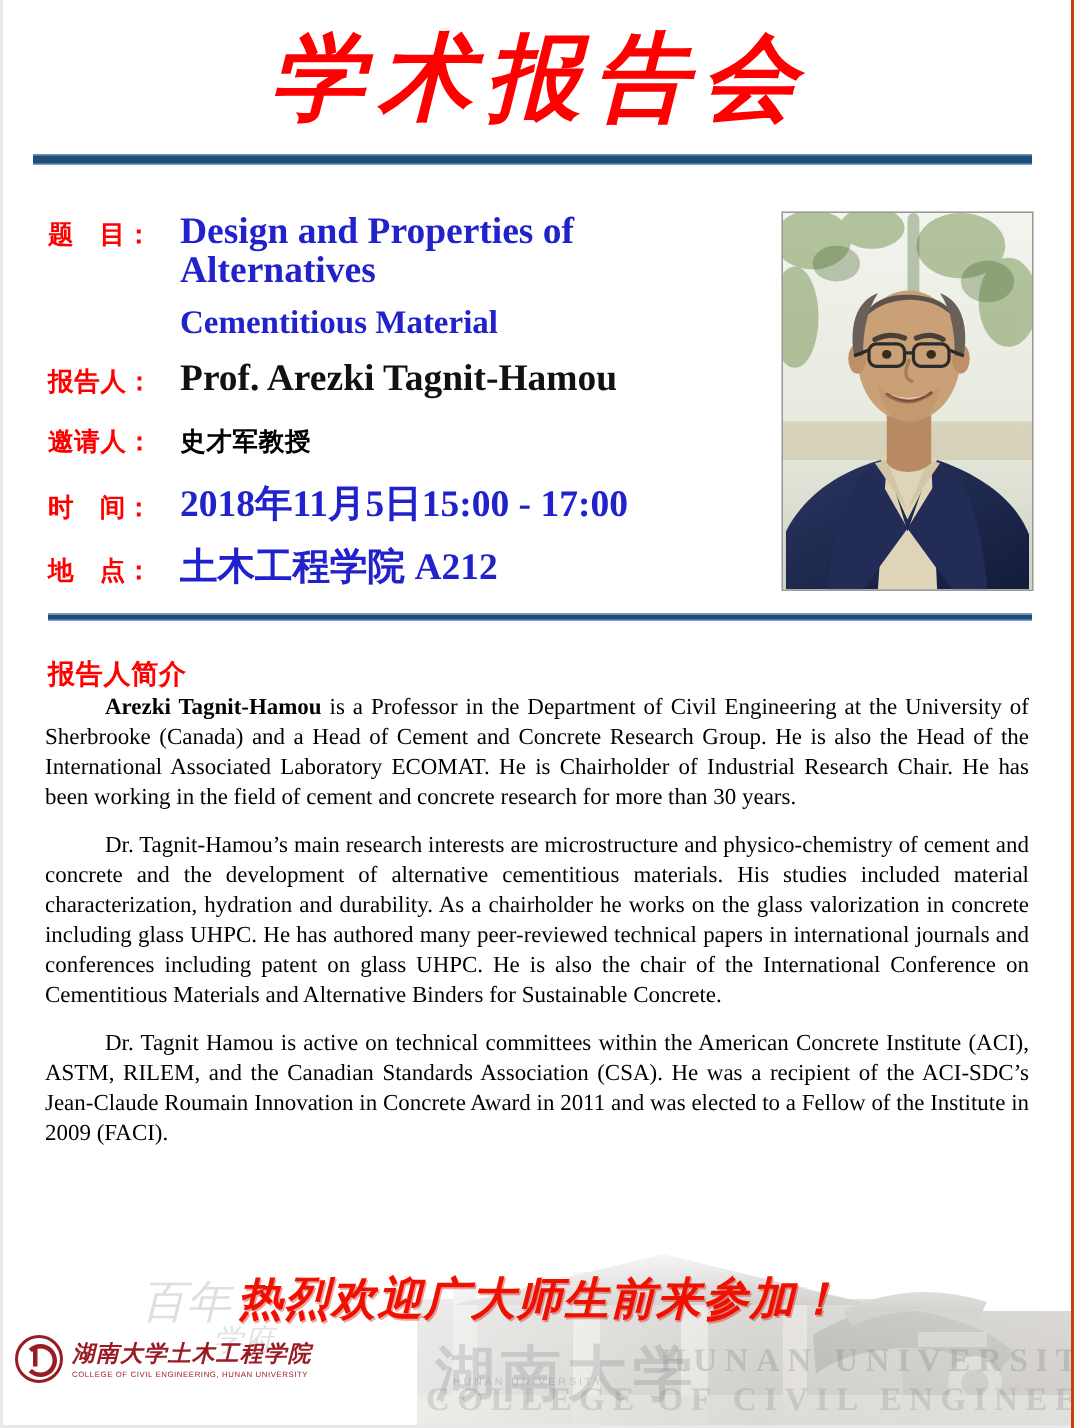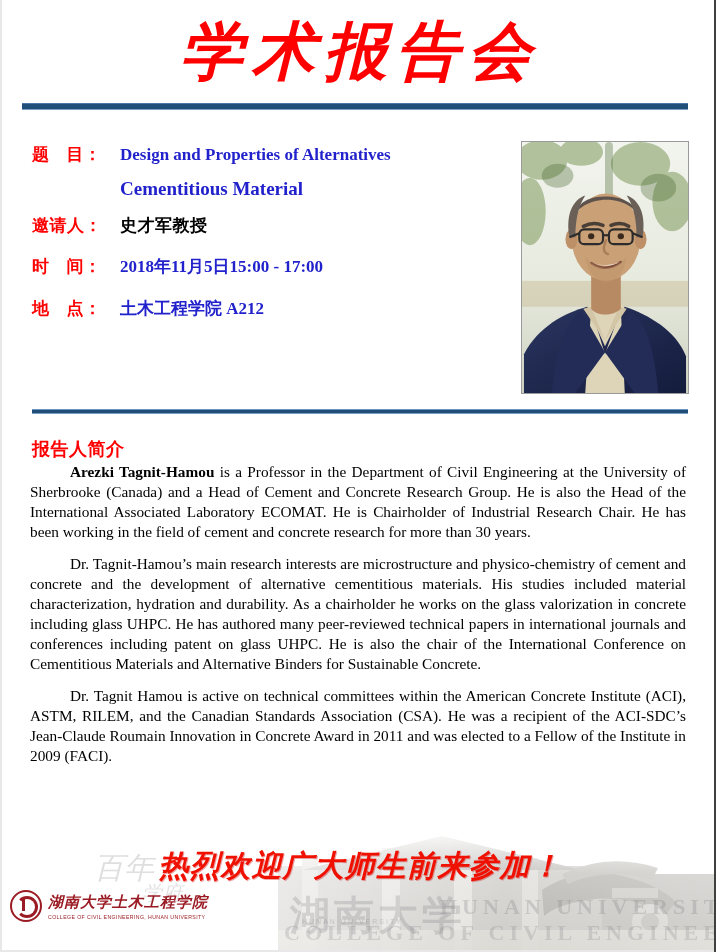--- a/index.html
+++ b/index.html
@@ -13,21 +13,21 @@
     font-family: "Liberation Serif", "DejaVu Serif", serif;
     overflow: hidden;
   }
   .poster {
     position: relative;
     width: 716px;
     height: 952px;
     background: #ffffff;
     box-sizing: border-box;
     border-left: 2px solid #e8e8e8;
-    border-right: 2px solid #404040;
+    border-right: 2px solid #c2410c;
     overflow: hidden;
   }
 
   
   .title-band {
     position: absolute;
     left: 0;
     top: 14px;
     width: 716px;
     text-align: center;
@@ -85,41 +85,41 @@
     font-family: "DejaVu Sans", "Liberation Sans", sans-serif;
     font-size: 17px;
     font-weight: 700;
     width: 88px;
     flex: 0 0 88px;
     white-space: nowrap;
     letter-spacing: 0.5px;
   }
   .info-label .sp { display: inline-block; width: 17px; }
   .info-value {
-    font-size: 17px;
+    font-size: 25px;
     font-weight: 700;
     color: #111111;
     line-height: 26px;
   }
   .v-blue {
     color: #2222CC;
     font-family: "Liberation Serif", "DejaVu Serif", serif;
   }
   .v-black-cn {
     color: #000000;
     font-family: "DejaVu Sans", "Liberation Sans", sans-serif;
     font-size: 17px;
     letter-spacing: 0.5px;
     text-align: center;
   }
   .title-line-2 {
     margin-left: 88px;
     margin-top: -2px;
     margin-bottom: 12px;
-    font-size: 19px;
+    font-size: 22px;
     font-weight: 700;
     color: #2222CC;
   }
   .info-row.tight { margin-bottom: 14px; }
 
   
   .photo {
     position: absolute;
     left: 519px;
     top: 141px;
@@ -323,20 +323,24 @@
   <div class="divider-top"></div>
 
   <div class="info">
 
     <div class="info-row">
       <div class="info-label"><span>题</span><span class="sp"></span><span>目：</span></div>
       <div class="info-value v-blue">Design and Properties of Alternatives</div>
     </div>
     <div class="title-line-2">Cementitious Material</div>
 
+    <div class="info-row tight">
+      <div class="info-label"><span>报告人</span><span>：</span></div>
+      <div class="info-value">Prof. Arezki Tagnit-Hamou</div>
+    </div>
 
     <div class="info-row tight">
       <div class="info-label"><span>邀请人</span><span>：</span></div>
       <div class="info-value v-black-cn">史才军教授</div>
     </div>
 
     <div class="info-row tight">
       <div class="info-label"><span>时</span><span class="sp"></span><span>间：</span></div>
       <div class="info-value v-blue">2018年11月5日15:00 - 17:00</div>
     </div>

